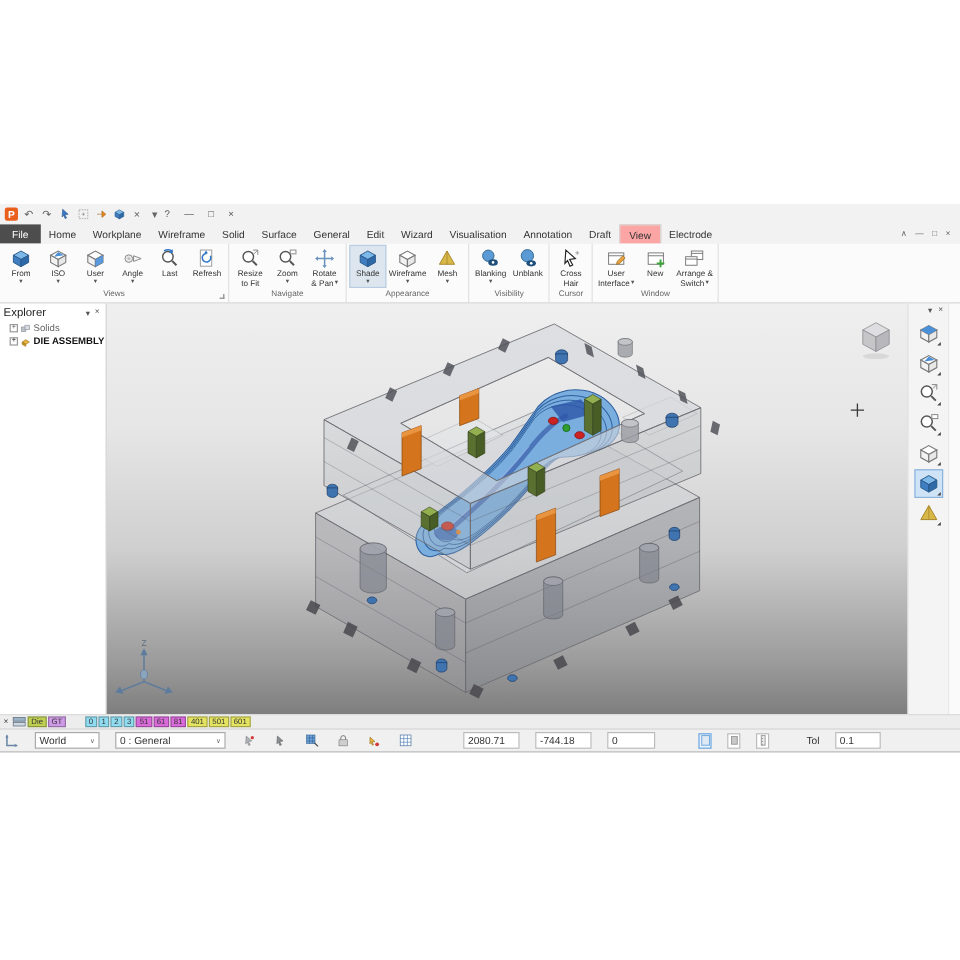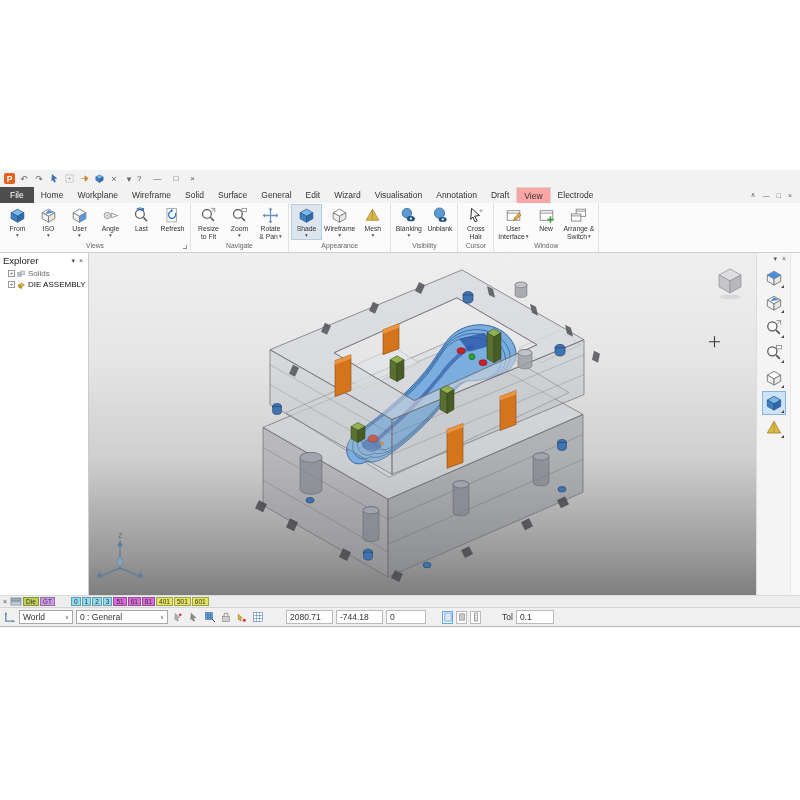--- a/index.html
+++ b/index.html
@@ -30,39 +30,39 @@
 .l2{display:flex;gap:1px;align-items:center}
 .gname{text-align:center;font-size:6.8px;color:#666;height:10px;position:relative}
 .launcher{position:absolute;right:1px;bottom:3px;width:4px;height:4px;border-right:1px solid #888;border-bottom:1px solid #888}
 
 .main{flex:1;display:flex;min-height:0}
 .explorer{width:89px;background:#fff;border-right:1px solid #ccc;display:flex;flex-direction:column}
 .exh{display:flex;align-items:center;padding:2px 3px;color:#222;font-size:9.5px}
 .exh .sp{flex:1}
 .exbtn{font-size:7px;color:#555;padding:0 2px}
 .trow{display:flex;align-items:center;gap:2px;padding:1px 1px 1px 8px;color:#666;font-size:8px;white-space:nowrap}
-.trow.b{color:#111;font-weight:normal}
+.trow.b{color:#111;font-weight:bold}
 .exp{width:7px;height:7px;border:1px solid #999;font-size:6px;line-height:5px;text-align:center;color:#555;background:#fff;flex:0 0 auto}
 .ticn{width:9px;height:8px;flex:0 0 auto}
 .viewport{flex:1;position:relative;background:linear-gradient(180deg,#efefef 0%,#e6e6e6 30%,#cfcfcf 60%,#9a9a9a 88%,#7e7e7e 100%)}
 .scene{position:absolute;inset:0;width:100%;height:100%}
 .rtools{width:34px;background:#f4f4f4;border-left:1px solid #ddd;display:flex;flex-direction:column;align-items:center;padding:0 0 2px}
 .rth{display:flex;gap:5px;font-size:7px;color:#555;align-self:flex-end;padding:2px 4px 3px}
 .rtic{width:24px;height:24px;position:relative;display:flex;align-items:center;justify-content:center;border:1px solid transparent;margin-bottom:1px}
 .rtic.sel{background:#cfe3f7;border-color:#8ab4dc}
 .fly{position:absolute;right:1px;bottom:1px;width:0;height:0;border-left:3px solid transparent;border-bottom:3px solid #444}
 .gutter{width:10px;background:#fafafa;border-left:1px solid #e8e8e8}
 
 .levels{height:12px;background:#ededed;display:flex;align-items:center;gap:1px;padding:0 3px;font-size:6.5px;border-top:1px solid #dcdcdc;color:#333}
 .lvx{font-size:7px;color:#444;margin-right:2px}
 .chip{padding:0 2px;height:9px;line-height:8px;border:1px solid rgba(0,0,0,.28)}
 .c-green{background:#bfd052}.c-violet{background:#cf9ae6}.c-cyan{background:#8fdcf0}.c-magenta{background:#d96ad9}.c-yellow{background:#e4e460}
 .gap6{width:14px}
 
-.status{height:19px;background:#f0f0f0;border-top:1px solid #d5d5d5;display:flex;align-items:center;gap:3px;padding:0 3px;font-size:8.5px;color:#333}
+.status{height:19px;background:#f0f0f0;border-top:1px solid #d5d5d5;display:flex;align-items:center;gap:13px;padding:0 3px;font-size:8.5px;color:#333}
 .selbox{background:#fff;border:1px solid #a9a9a9;height:14px;display:flex;align-items:center;padding:0 3px;gap:4px;white-space:nowrap}
 .caret{font-size:5.5px;color:#666}
 .sic{width:13px;height:13px;display:flex;align-items:center;justify-content:center}
 .coord{background:#fff;border:1px solid #bbb;height:14px;min-width:47px;padding:0 3px;display:flex;align-items:center;font-size:8.5px}
 .tgl{width:11px;height:13px;border:1px solid #bbb;background:#fff;display:flex;align-items:center;justify-content:center}
 .tgl.on{border-color:#6ca6dd;background:#eaf3fc}
 .tol{font-size:8.5px;color:#333;margin-left:18px}
 .cmd{flex:1;height:15px;border:1px solid #ccc;background:#fff;font-size:8.5px;color:#999;padding:0 4px;font-family:"Liberation Sans",sans-serif}
 .cmd::placeholder{color:#9a9a9a}
 </style>

